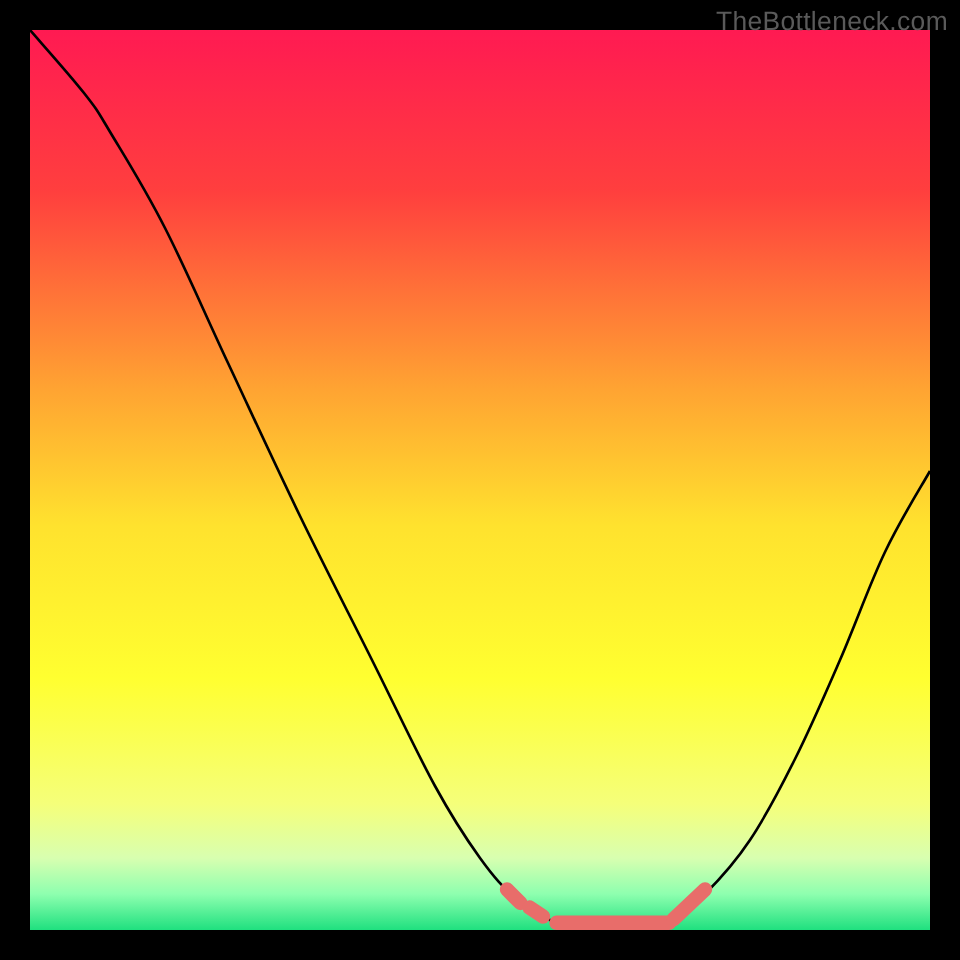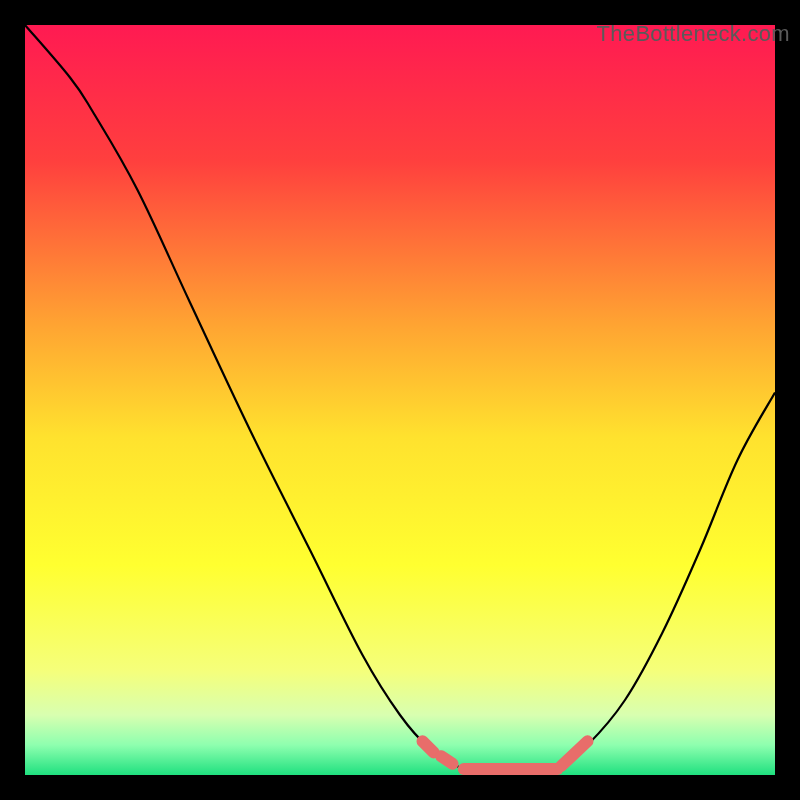--- a/index.html
+++ b/index.html
@@ -1,20 +1,20 @@
 <!DOCTYPE html>
 <html><head>
 <meta charset="utf-8">
 <style>
   * { margin: 0; padding: 0; box-sizing: border-box; }
   html, body { width: 800px; height: 800px; background: #000; overflow: hidden; }
   .container { position: relative; width: 800px; height: 800px; }
   .watermark {
     position: absolute;
-    top: 21px;
+    top: 5px;
     right: 10px;
     color: #5a5a5a;
     font-family: Arial, Helvetica, sans-serif;
     font-size: 22px;
     font-weight: 500;
     letter-spacing: 0.3px;
     z-index: 5;
   }
   .plot {
     position: absolute;

